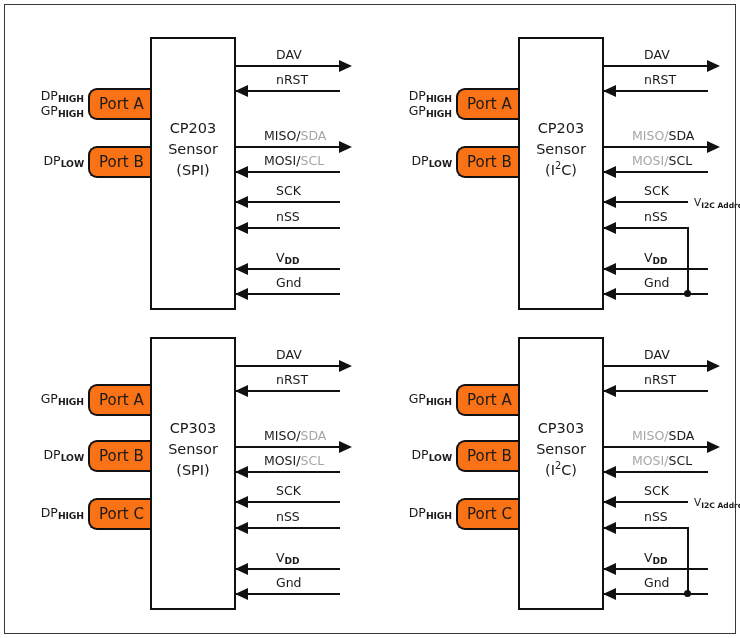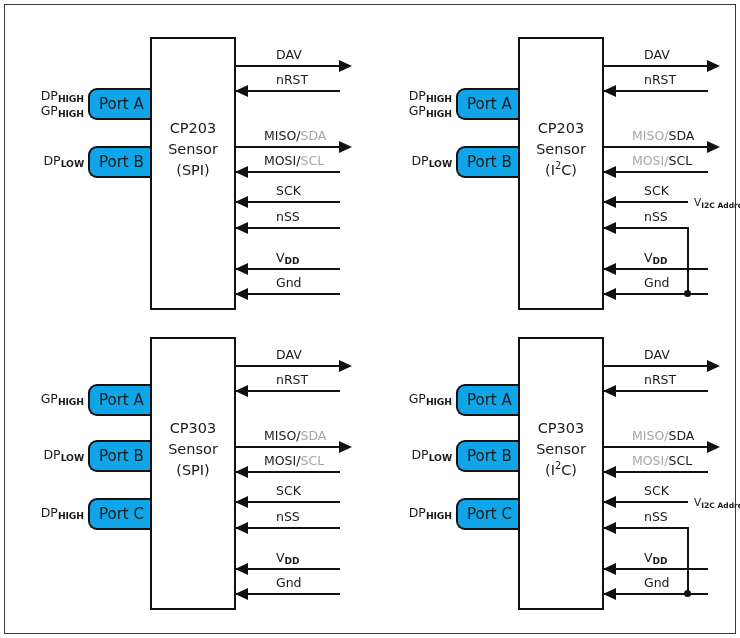--- a/index.html
+++ b/index.html
@@ -71,21 +71,21 @@
 
   
   .port {
     position: absolute;
     height: 32px;
     box-sizing: border-box;
     border: 2px solid #111;
     border-right: none;
     border-top-left-radius: 9px;
     border-bottom-left-radius: 9px;
-    background: #0ea5e9;
+    background: #f97316;
     color: #1a1a1a;
     font-size: 15px;
     line-height: 28px;
     padding-left: 9px;
     z-index: 2;
   }
   .port-label {
     position: absolute;
     text-align: right;
     font-size: 12.5px;

